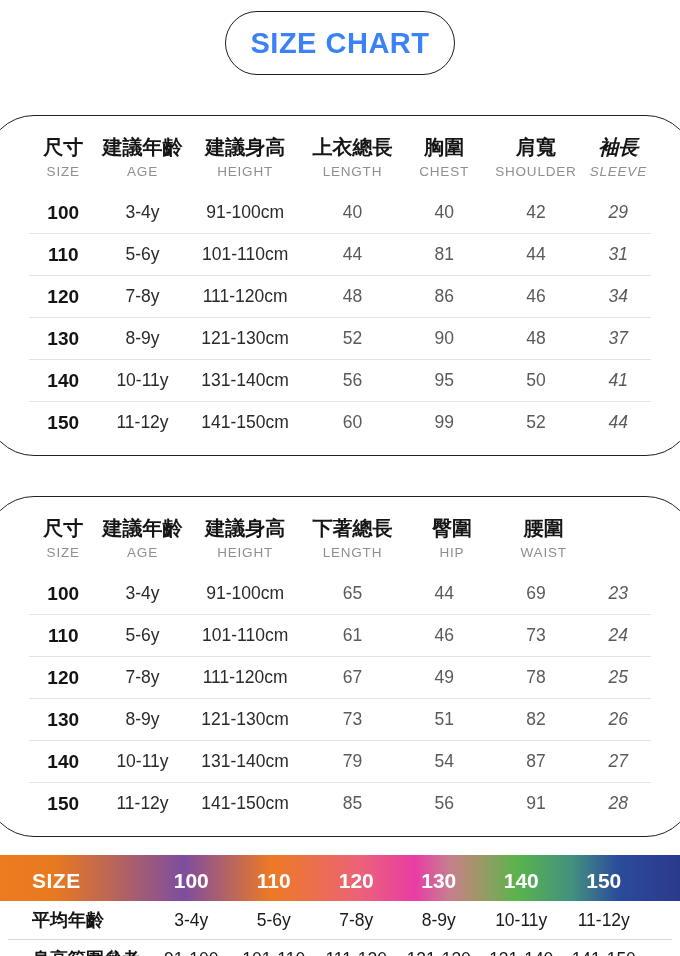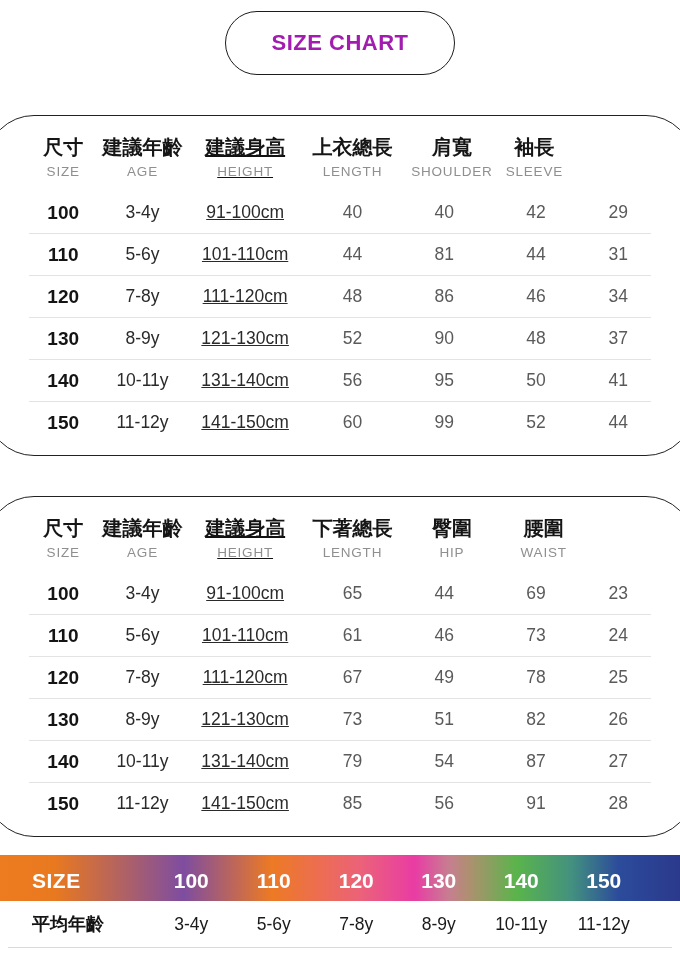--- a/index.html
+++ b/index.html
@@ -5,51 +5,51 @@
   html, body { margin:0; padding:0; background:#ffffff; }
   body { width:680px; height:956px; overflow:hidden; font-family:"Liberation Sans", sans-serif; color:#111; }
   .page { width:680px; height:956px; overflow:hidden; position:relative; background:#fff; }
 
   
   .pill {
     width:228px; height:62px; margin:11px auto 0;
     border:1.5px solid #1c1c1c; border-radius:40px;
     display:flex; align-items:center; justify-content:center;
   }
-  .pill span { font-size:22px; font-weight:bold; letter-spacing:0.5px; color:#a21caf; }
+  .pill span { font-size:29px; font-weight:bold; letter-spacing:0.5px; color:#3b82f6; }
 
   
   .size-table {
     margin:40px -14px 13px; border:1.5px solid #222; border-radius:48px;
     padding:20px 42px 12px; box-sizing:border-box; background:#fff;
   }
   .trow { display:flex; align-items:center; }
   .th, .td { box-sizing:border-box; text-align:center; }
-  .c0{width:11%;} .c1{width:14.5%;} .c2{width:18.5%;text-decoration:underline;} .c3{width:16%;}
-  .c4{width:13.5%;} .c5{width:16%;} .c6{width:10.5%;}
+  .c0{width:11%;} .c1{width:14.5%;} .c2{width:18.5%;} .c3{width:16%;}
+  .c4{width:13.5%;} .c5{width:16%;} .c6{width:10.5%;font-style:italic;}
   .thead { align-items:flex-start; padding-bottom:13px; }
   .th .zh { font-size:20px; font-weight:bold; color:#151515; line-height:22px; }
   .th .en { font-size:13.5px; color:#8f8f8f; letter-spacing:0.8px; margin-top:6px; line-height:15px; }
   .tbody .trow { height:41px; border-top:1px solid #e3e3e3; }
   .tbody .trow:first-child { border-top:none; }
   .cell-size { font-size:19px; font-weight:bold; color:#141414; }
   .cell-dark { font-size:17.5px; color:#2a2a2a; }
   .cell-num  { font-size:17.5px; color:#5a5a5a; }
 
   
   .summary { margin-top:18px; }
   .grad-bar {
     height:46px; display:flex; align-items:center; box-sizing:border-box;
     padding-right:35px; padding-top:5px; color:#fff;
   }
   .grad-bar .label-col { width:150px; padding-left:32px; box-sizing:border-box;
     font-size:21px; font-weight:bold; letter-spacing:0.5px; }
   .grad-bar .val { flex:1; text-align:center; font-size:21px; font-weight:bold; }
   .summary-row {
-    display:flex; align-items:center; height:47px; margin:0 8px;
+    display:flex; align-items:center; height:39px; margin:0 8px;
     padding-right:27px; box-sizing:border-box; border-bottom:1px solid #d9d9d9;
   }
   .summary-row .label-col { width:142px; padding-left:24px; box-sizing:border-box;
     font-size:18px; font-weight:bold; color:#141414; }
   .summary-row .val { flex:1; text-align:center; font-size:17.5px; color:#1a1a1a; }
 </style>
 </head>
 <body>
 
 <div class="page">
@@ -68,20 +68,24 @@
           <div class="zh">建議年齡</div>
           <div class="en">AGE</div>
         </div>
         <div class="th c2">
           <div class="zh">建議身高</div>
           <div class="en">HEIGHT</div>
         </div>
         <div class="th c3">
           <div class="zh">上衣總長</div>
           <div class="en">LENGTH</div>
+        </div>
+        <div class="th c4">
+          <div class="zh">胸圍</div>
+          <div class="en">CHEST</div>
         </div>
         <div class="th c5">
           <div class="zh">肩寬</div>
           <div class="en">SHOULDER</div>
         </div>
         <div class="th c6">
           <div class="zh">袖長</div>
           <div class="en">SLEEVE</div>
         </div>
       </div>

